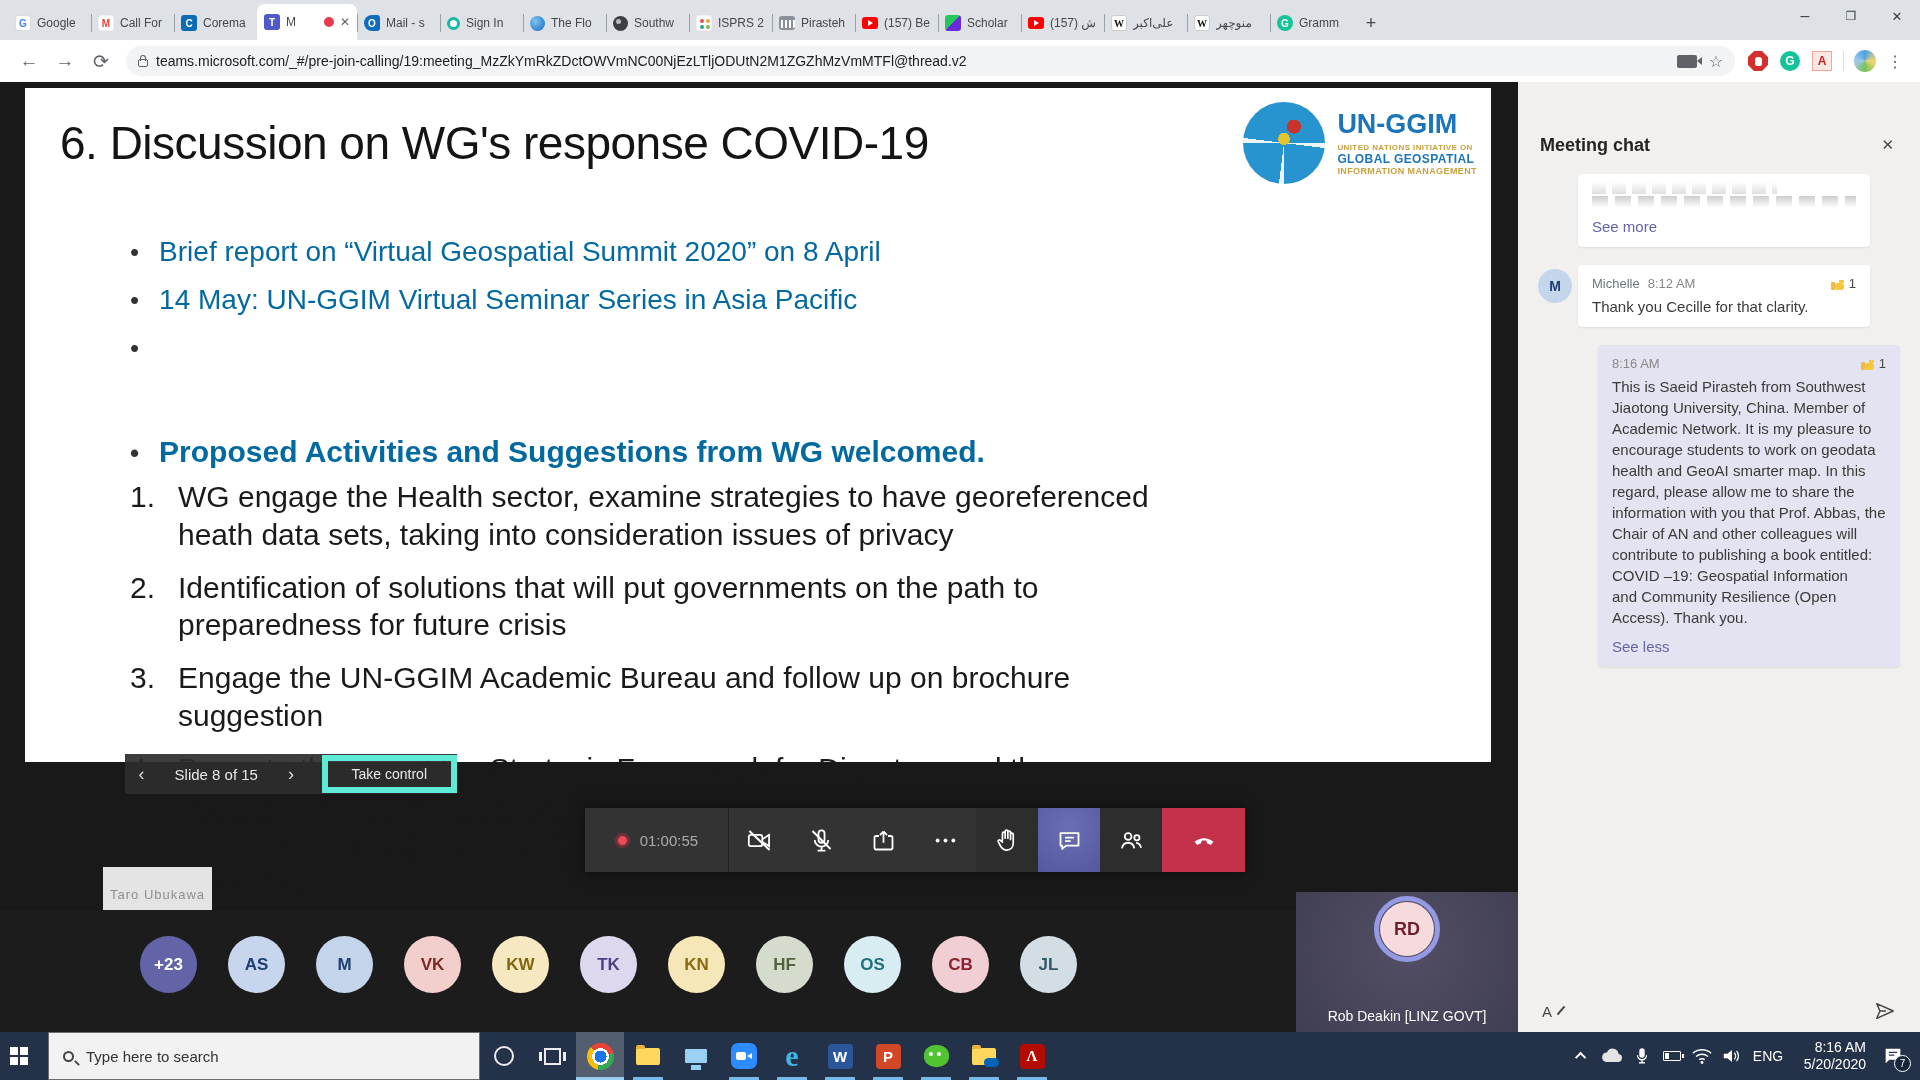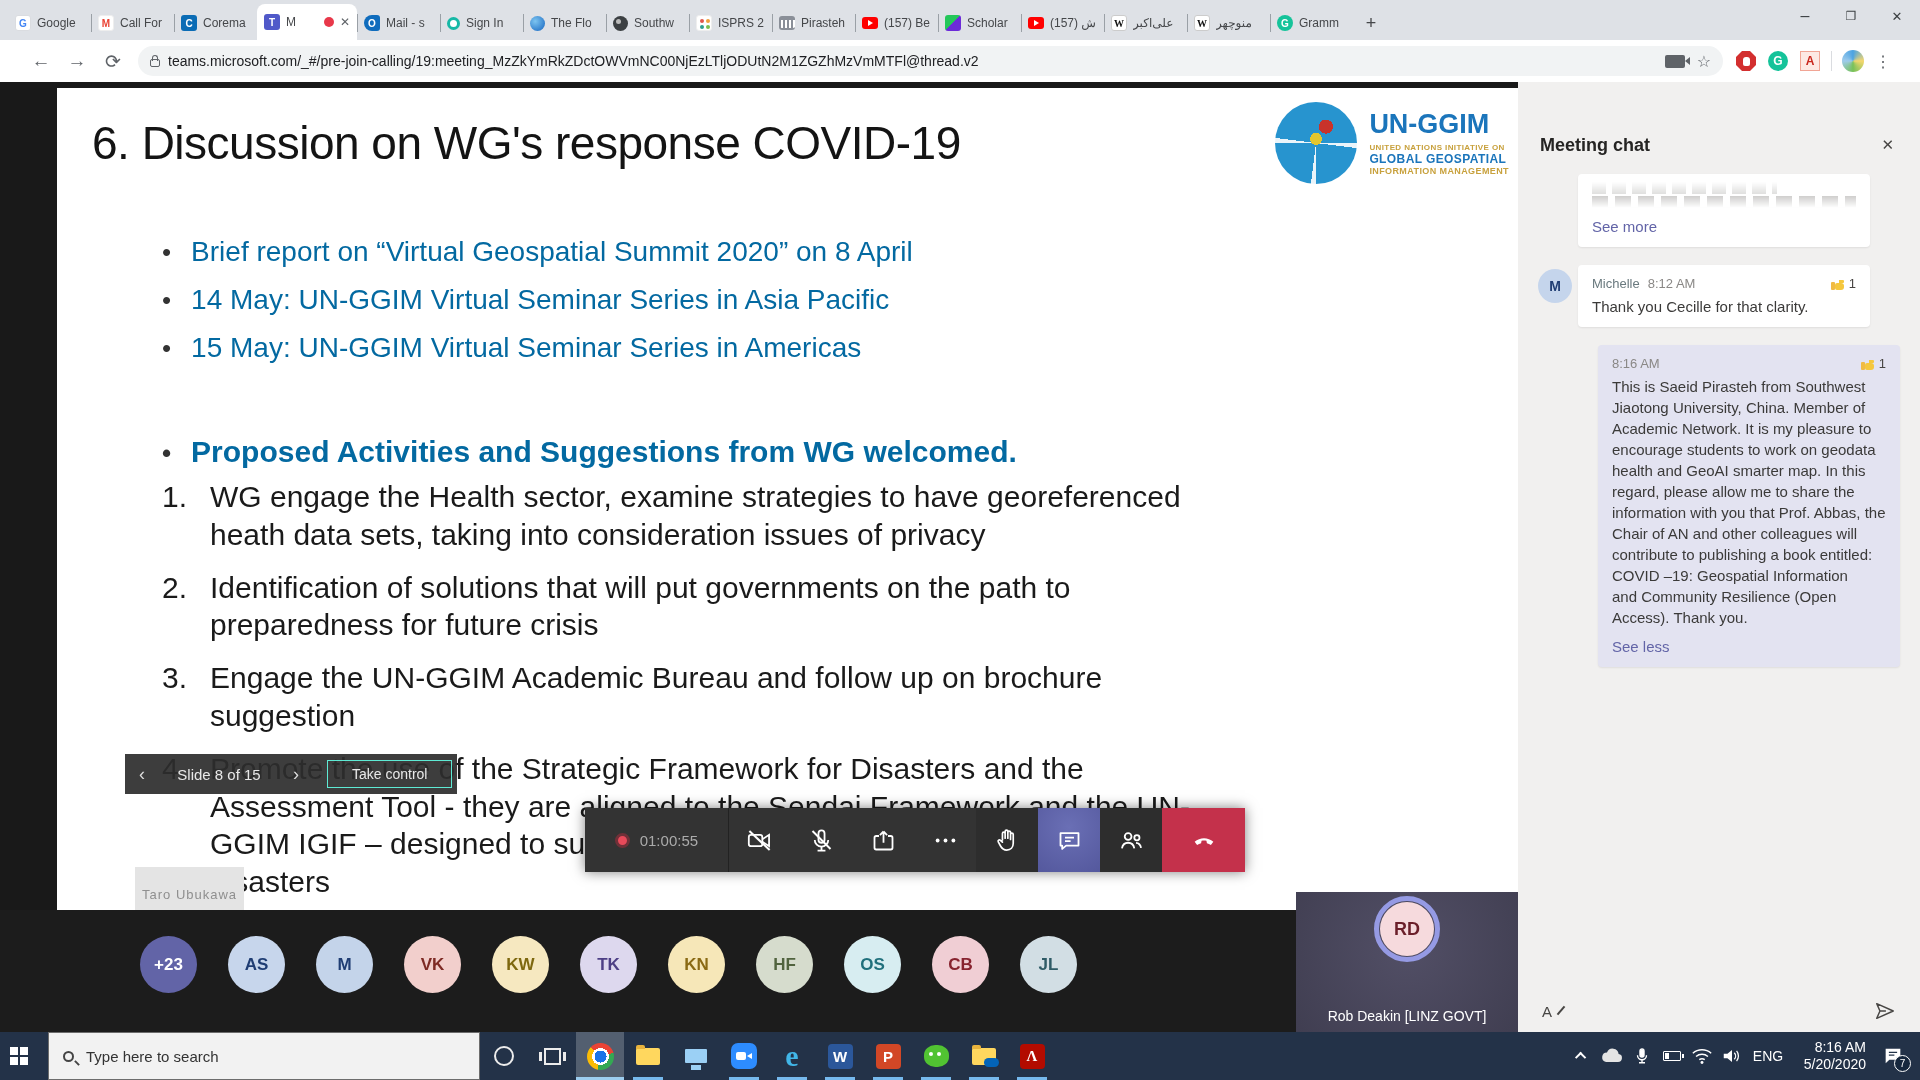--- a/index.html
+++ b/index.html
@@ -32,21 +32,21 @@
   .fav-isprs::before { content:""; position:absolute; left:3px; top:3px; width:4px; height:4px; border-radius:50%; background:#e2574c; box-shadow:6px 0 0 #f0a03c, 0 6px 0 #2f9e8f, 6px 6px 0 #7cbf4d; }
   .fav-bank { background:repeating-linear-gradient(90deg,#8a8f98 0 2px,#fff 2px 4px); border-top:4px solid #8a8f98; border-bottom:2px solid #8a8f98; height:14px; }
   .fav-youtube { width:16px; height:12px; background:#f00; border-radius:3px; position:relative; }
   .fav-youtube::after { content:""; position:absolute; left:6px; top:3px; border-left:5px solid #fff; border-top:3px solid transparent; border-bottom:3px solid transparent; }
   .fav-scholar { background:linear-gradient(135deg,#24c75a 50%,#6c2bd9 50%); }
   .fav-wiki { background:#fff; border:1px solid #ccc; color:#111; font-family:"Liberation Serif",serif; }
   .fav-grammarly { background:#15c39a; color:#fff; border-radius:50%; }
   .tabdot { width:10px; height:10px; border-radius:50%; background:#e8384a; flex:none; }
   .tabclose { color:#5f6368; font-size:12px; flex:none; }
 
-  .toolbar { position:absolute; left:0; top:40px; width:1920px; height:42px; background:#fff; display:flex; align-items:center; padding:0 24px; gap:2px; }
+  .toolbar { position:absolute; left:0; top:40px; width:1920px; height:42px; background:#fff; display:flex; align-items:center; padding:0 12px; gap:2px; }
   .navbtn { width:34px; height:34px; border-radius:50%; display:flex; align-items:center; justify-content:center; color:#5f6368; font-size:19px; }
   .icon-back::before{content:"←";} .icon-fwd::before{content:"→";} .icon-reload::before{content:"⟳";}
   .omnibox { flex:1; height:30px; background:#f1f3f4; border-radius:15px; margin:0 6px; display:flex; align-items:center; padding:0 12px; gap:8px; min-width:0; }
   .lock-ic { width:10px; height:8px; border:1.6px solid #5f6368; border-radius:2px; position:relative; margin-top:3px; flex:none;}
   .lock-ic::before { content:""; position:absolute; left:1px; top:-5px; width:4px; height:5px; border:1.6px solid #5f6368; border-bottom:none; border-radius:4px 4px 0 0; }
   .urltext { font-size:14px; color:#202124; white-space:nowrap; overflow:hidden; text-overflow:ellipsis; flex:1; }
   .omni-cam { flex:none; width:20px; height:13px; background:#5f6368; border-radius:2px; position:relative; margin-right:4px;}
   .omni-cam::after{content:"";position:absolute;right:-5px;top:2px;border-left:5px solid #5f6368;border-top:4px solid transparent;border-bottom:4px solid transparent;transform:rotate(180deg);}
   .omni-star { flex:none; color:#5f6368; font-size:16px; } .omni-star::before{content:"☆";}
   .ext { width:30px; height:30px; display:flex; align-items:center; justify-content:center; flex:none; }
@@ -54,21 +54,21 @@
   .ext-adblock::after{content:""; width:7px; height:9px; background:#fff; border-radius:3px 3px 2px 2px;}
   .ext-gram { width:20px; height:20px; border-radius:50%; background:#15c39a; color:#fff; font-weight:bold; font-size:12px; display:flex; align-items:center; justify-content:center; }
   .ext-adobe { width:20px; height:20px; background:#fde9e4; border:1px solid #f1a595; color:#c9281e; font-weight:bold; font-size:12px; display:flex; align-items:center; justify-content:center; }
   .ext-sep { width:1px; height:20px; background:#dadce0; margin:0 4px; }
   .ext-globe { width:22px; height:22px; border-radius:50%; background:conic-gradient(#4ba3e3,#f5d76e,#77c159,#9ecbeb,#4ba3e3); }
   .icon-menu { color:#5f6368; font-size:16px; letter-spacing:0; width:26px; text-align:center;} .icon-menu::before{content:"⋮";}
 
   
   .content { position:absolute; left:0; top:82px; width:1920px; height:950px; display:flex; }
   .stage { position:relative; width:1518px; height:950px; background:#191919; overflow:hidden; }
-  .slide { position:absolute; left:25px; top:6px; width:1466px; height:822px; background:#fff;margin-left:32px; }
+  .slide { position:absolute; left:25px; top:6px; width:1466px; height:674px; background:#fff; }
   .slide-title { position:absolute; left:35px; top:28px; font-size:46px; letter-spacing:-0.5px; color:#141414; }
   .logo { position:absolute; right:14px; top:14px; display:flex; align-items:center; gap:12px; }
   .logo-globe { width:82px; height:82px; border-radius:50%; position:relative;
     background:
       radial-gradient(circle at 62% 30%, #c8332b 0 7px, transparent 7px),
       radial-gradient(circle at 50% 45%, #e3c62f 0 6px, transparent 6px),
       conic-gradient(#2794cf 0 25%, #eaf4fa 0 27%, #2794cf 0 50%, #eaf4fa 0 52%, #2794cf 0 75%, #eaf4fa 0 77%, #2794cf 0 100%); }
   .logo-text { display:flex; flex-direction:column; line-height:1.15; }
   .logo-name { color:#1b75bb; font-size:27px; font-weight:bold; }
   .logo-l1 { color:#c8a13d; font-size:8px; font-weight:bold; letter-spacing:.4px; margin-top:3px;}
@@ -81,21 +81,21 @@
   .numlist { position:absolute; left:105px; top:390px; width:1080px; }
   .numitem { display:flex; margin-bottom:15px; font-size:30px; color:#1a1a1a; line-height:1.26; }
   .numitem .n { width:48px; flex:none; }
   .slide-credit { position:absolute; left:78px; top:779px; font-size:13px; color:#8f8f8f; background:#e4e4e4; padding:20px 7px; letter-spacing:1px; }
 
   
   .slidenav { position:absolute; left:125px; top:672px; width:332px; height:40px; background:rgba(44,44,44,.92); display:flex; align-items:center; color:#e8e8e8; font-size:15px; z-index:5; }
   .sn-chev { width:34px; text-align:center; font-size:18px; color:#ddd; }
   .icon-chevl::before{content:"‹";} .icon-chevr::before{content:"›";}
   .sn-label { width:120px; text-align:center; }
-  .takecontrol { margin-left:14px; border:1px solid #5eead4; padding:5px 24px; font-size:14px; color:#e8e8e8; white-space:nowrap; }
+  .takecontrol { margin-left:14px; border:6px solid #5eead4; padding:5px 24px; font-size:14px; color:#e8e8e8; white-space:nowrap; }
 
   
   .controlbar { position:absolute; left:585px; top:726px; width:660px; height:64px; display:flex; z-index:6; background:#333; box-shadow:0 0 12px rgba(0,0,0,.5); }
   .cb-left { width:144px; display:flex; align-items:center; justify-content:center; gap:10px; border-right:1px solid #222; }
   .recdot { width:15px; height:15px; border-radius:50%; background:#e84a5a; border:3px solid #703038; }
   .cb-time { color:#ababab; font-size:15px; }
   .cb-btn { width:62px; display:flex; align-items:center; justify-content:center; }
   .cb-btn.darker { background:#2d2d2d; }
   .cb-chat-active { background:radial-gradient(circle at 50% 30%, #6a6fb5, #54589d); }
   .cb-hangup { width:83px; background:#c4314b; display:flex; align-items:center; justify-content:center; }
@@ -305,21 +305,20 @@
         <div class="bullet">
             <span class="dot"></span>
             <span>Brief report on “Virtual Geospatial Summit 2020” on 8 April</span>
           </div>
         <div class="bullet">
             <span class="dot"></span>
             <span>14 May: UN-GGIM Virtual Seminar Series in Asia Pacific</span>
           </div>
         <div class="bullet">
             <span class="dot"></span>
-            <span>15 May: UN-GGIM Virtual Seminar Series in Americas</span>
           </div>
         <div class="bullet bullet-strong">
             <span class="dot"></span>
             <span>Proposed Activities and Suggestions from WG welcomed.</span>
           </div>
       </div>
       <div class="numlist">
         <div class="numitem">
             <span class="n">1.</span>
             <span>WG engage the Health sector, examine strategies to have georeferenced heath data sets, taking into consideration issues of privacy</span>

